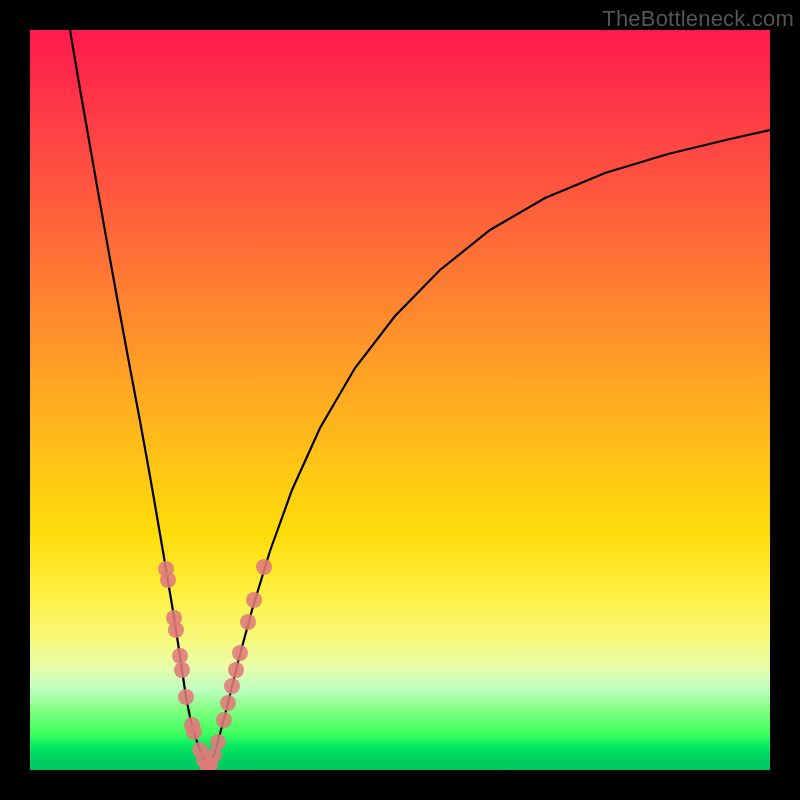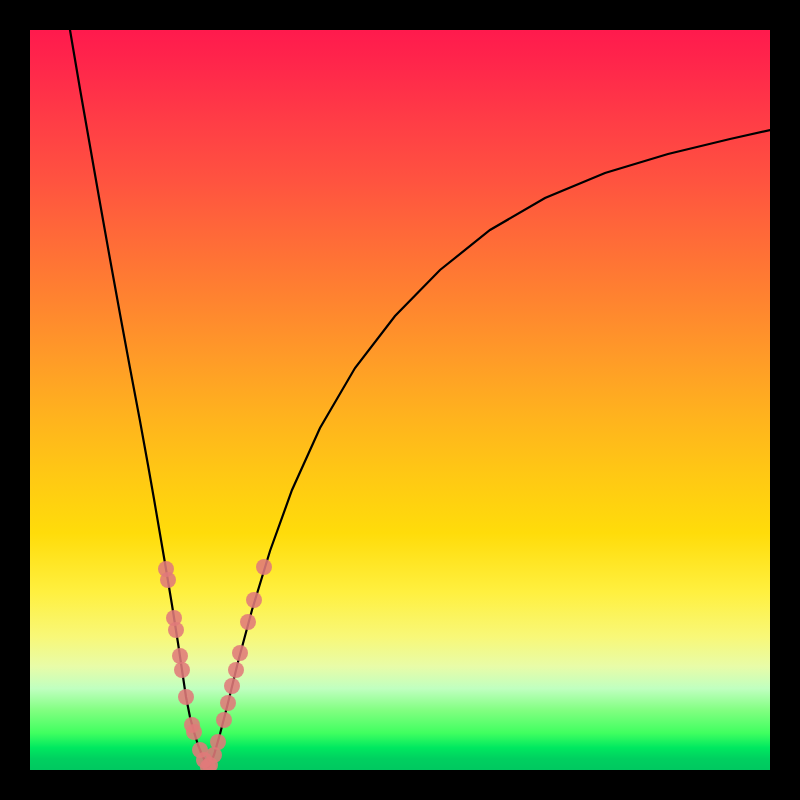--- a/index.html
+++ b/index.html
@@ -70,20 +70,21 @@
     width: 740px;
     height: 740px;
     z-index: 3;
   }
 </style>
 </head>
 <body>
 
 <div class="frame">
 
+  <div class="watermark">TheBottleneck.com</div>
 
   <div class="plot">
     <div class="gradient"></div>
   </div>
 
   <svg class="curves" viewBox="0 0 740 740" preserveAspectRatio="none">
     <path id="path-left" fill="none" stroke="#000" stroke-width="2.2" stroke-linecap="round" d="M40.0 0.0 L50.0 59.0 L60.0 116.0 L70.0 173.0 L80.0 229.0 L90.0 284.0 L100.0 338.0 L110.0 391.0 L118.0 435.0 L124.0 469.0 L130.0 504.0 L136.0 539.0 L142.0 575.0 L148.0 613.0 L152.0 640.0 L156.0 667.0 L160.0 687.0 L164.0 702.0 L168.0 715.0 L172.0 725.0 L176.0 733.0 L178.0 737.0"></path>
     <path id="path-right" fill="none" stroke="#000" stroke-width="2.2" stroke-linecap="round" d="M178.0 737.0 L180.0 735.0 L184.0 725.0 L190.0 704.0 L198.0 673.0 L208.0 632.0 L222.0 580.0 L240.0 521.0 L262.0 460.0 L290.0 398.0 L325.0 338.0 L365.0 286.0 L410.0 240.0 L460.0 200.0 L515.0 168.0 L575.0 143.0 L638.0 124.0 L700.0 109.0 L740.0 100.0"></path>
     <g id="markers-left">
         <circle cx="136" cy="539" r="8" fill="#e07a7a" fill-opacity="0.88"></circle>

